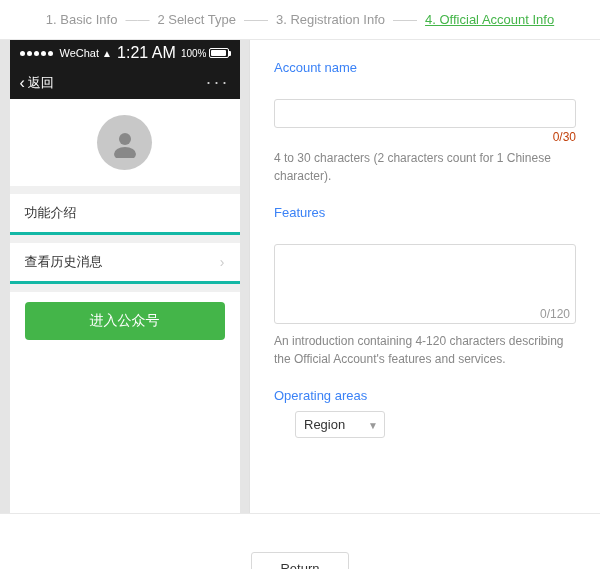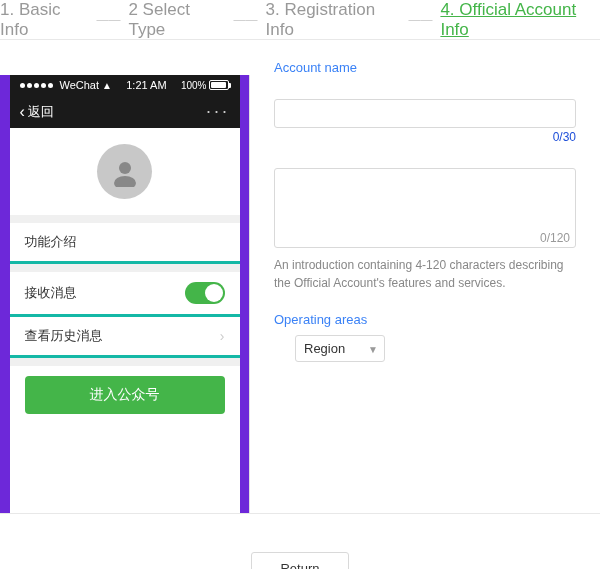--- a/index.html
+++ b/index.html
@@ -19,21 +19,21 @@
       align-items: center;
       justify-content: center;
       height: 40px;
       border-bottom: 1px solid #e8e8e8;
       background: #fff;
       gap: 0;
     }
     .step {
       display: flex;
       align-items: center;
-      font-size: 17px;
+      font-size: 13px;
       color: #999;
     }
     .step.active {
       color: #44b549;
       font-weight: 500;
       text-decoration: underline;
     }
     .step-divider {
       color: #ccc;
       margin: 0 8px;
@@ -42,27 +42,26 @@
 
     
     .main {
       display: flex;
       height: calc(569px - 40px - 56px);
     }
 
     
     .phone-panel {
       width: 250px;
-      background: #6d28d9;
+      background: #e5e5e5;
       border-right: 1px solid #e0e0e0;
       display: flex;
       flex-direction: column;
       align-items: center;
       padding-top: 0;
-      margin-top: 35px;
     }
 
     .phone-frame {
       width: 230px;
       background: #fff;
       border-radius: 0;
       overflow: hidden;
       flex: 1;
     }
 
@@ -197,21 +196,21 @@
       border-radius: 3px;
       padding: 6px 8px;
       font-size: 13px;
       outline: none;
       color: #333;
     }
 
     .input-count {
       text-align: right;
       font-size: 12px;
-      color: #1d4ed8;
+      color: #c2410c;
       margin-top: 2px;
     }
 
     .form-hint {
       font-size: 12px;
       color: #888;
       margin-top: 5px;
       line-height: 1.5;
     }
 
@@ -328,21 +327,21 @@
           <div class="status-dots">
             <div class="status-dot"></div>
             <div class="status-dot"></div>
             <div class="status-dot"></div>
             <div class="status-dot"></div>
             <div class="status-dot"></div>
           </div>
           <span style="margin-left:4px;font-size:11px;">WeChat</span>
           <span style="font-size:10px;">▲</span>
         </div>
-        <span style="font-size:11px;text-align:center;">1:21 AM</span>
+        <span style="font-size:16px;text-align:center;">1:21 AM</span>
         <div style="display:flex;align-items:center;gap:3px;">
           <span style="font-size:10px;">100%</span>
           <div class="battery">
             <div class="battery-fill"></div>
             <div class="battery-tip"></div>
           </div>
         </div>
       </div>
 
       <div class="phone-nav">
@@ -363,26 +362,20 @@
       </div>
 
       <div class="phone-section"></div>
 
       <div class="phone-row">
         <span>功能介绍</span>
       </div>
 
       <div class="phone-section-gap"></div>
 
-      <div class="phone-row">
-        <span>接收消息</span>
-        <div class="toggle-track">
-          <div class="toggle-thumb"></div>
-        </div>
-      </div>
 
       <div class="phone-row">
         <span>查看历史消息</span>
         <span class="chevron-right">›</span>
       </div>
 
       <div class="phone-section-gap"></div>
 
       <div class="enter-btn-row">
         <button class="enter-btn">进入公众号</button>
@@ -392,23 +385,25 @@
   </div>
 
   <div class="form-panel">
 
     <div class="form-group">
       <label class="form-label">Account name</label>
       <div class="input-wrapper">
         <input class="form-input" type="text" value="" style="">
       </div>
       <div class="input-count">0/30</div>
+      <div class="form-hint">4 to 30 characters (2 characters count for 1 Chinese character).</div>
     </div>
 
     <div class="form-group">
+      <label class="form-label">Features</label>
       <div class="input-wrapper">
         <textarea class="form-textarea" style=""></textarea>
         <span class="count-overlay">0/120</span>
       </div>
       <div class="form-hint">An introduction containing 4-120 characters describing the Official Account's features and services.</div>
     </div>
 
     <div class="form-group">
       <label class="form-label">Operating areas</label>
       <div class="select-wrapper">

